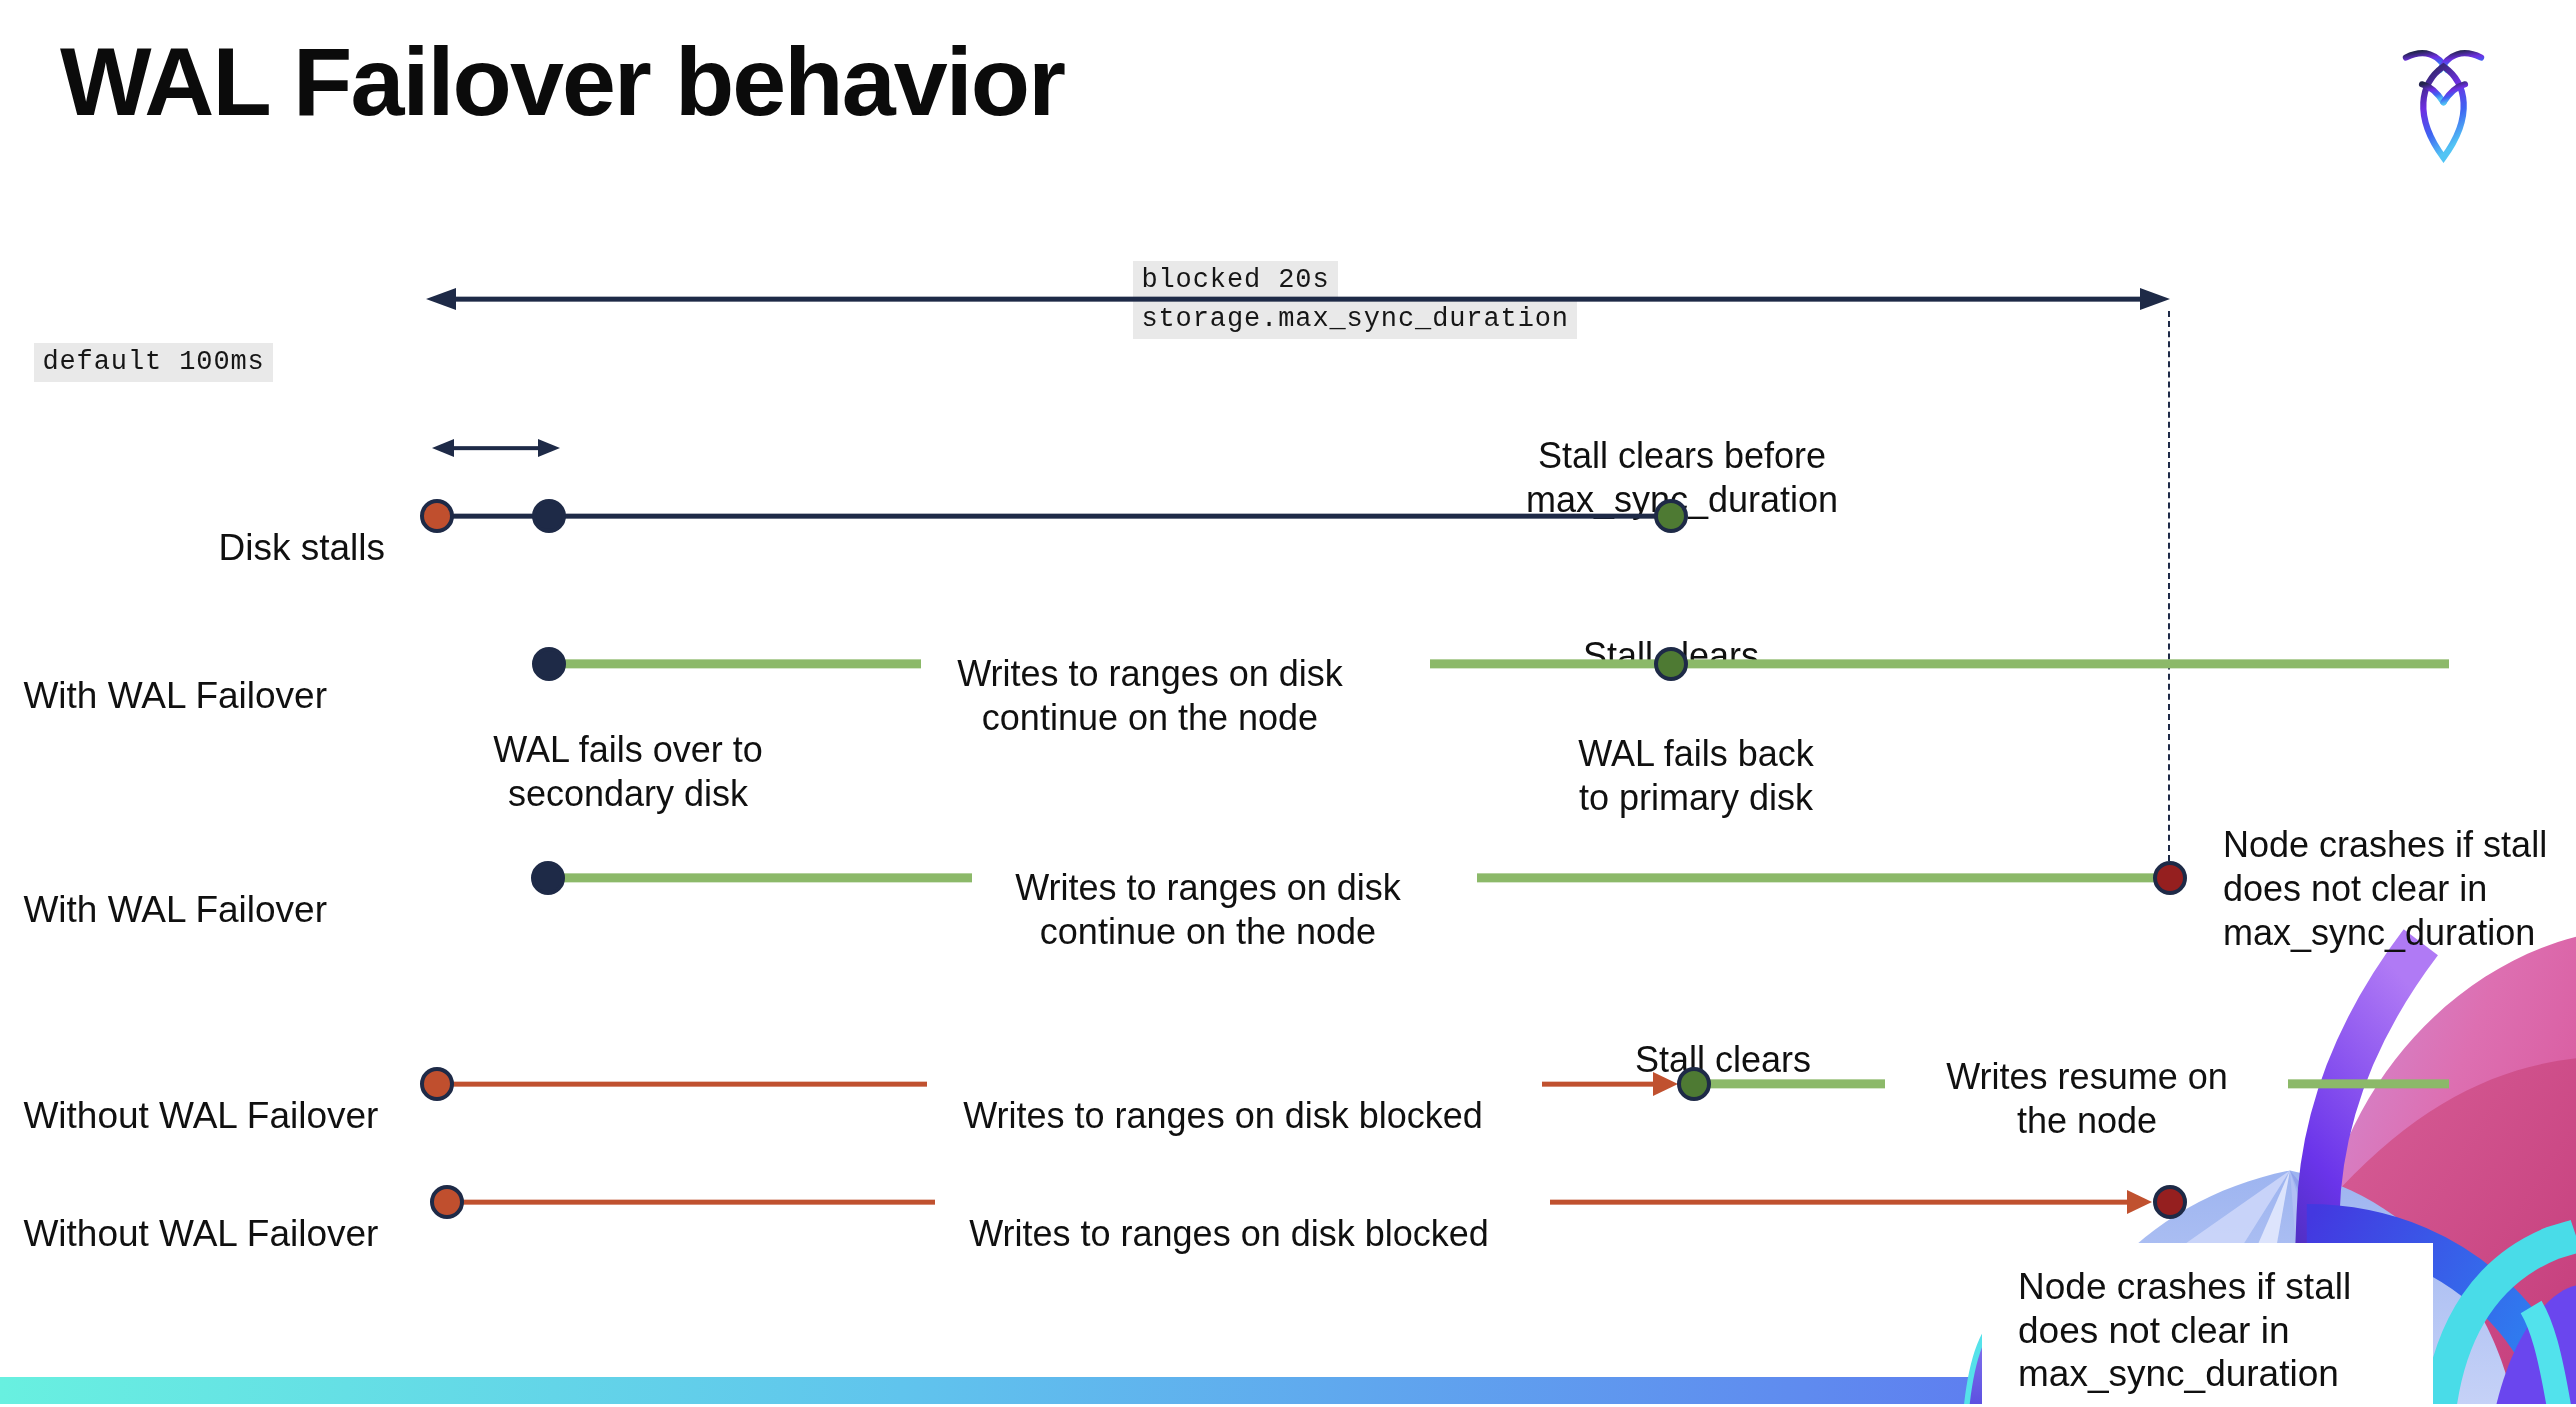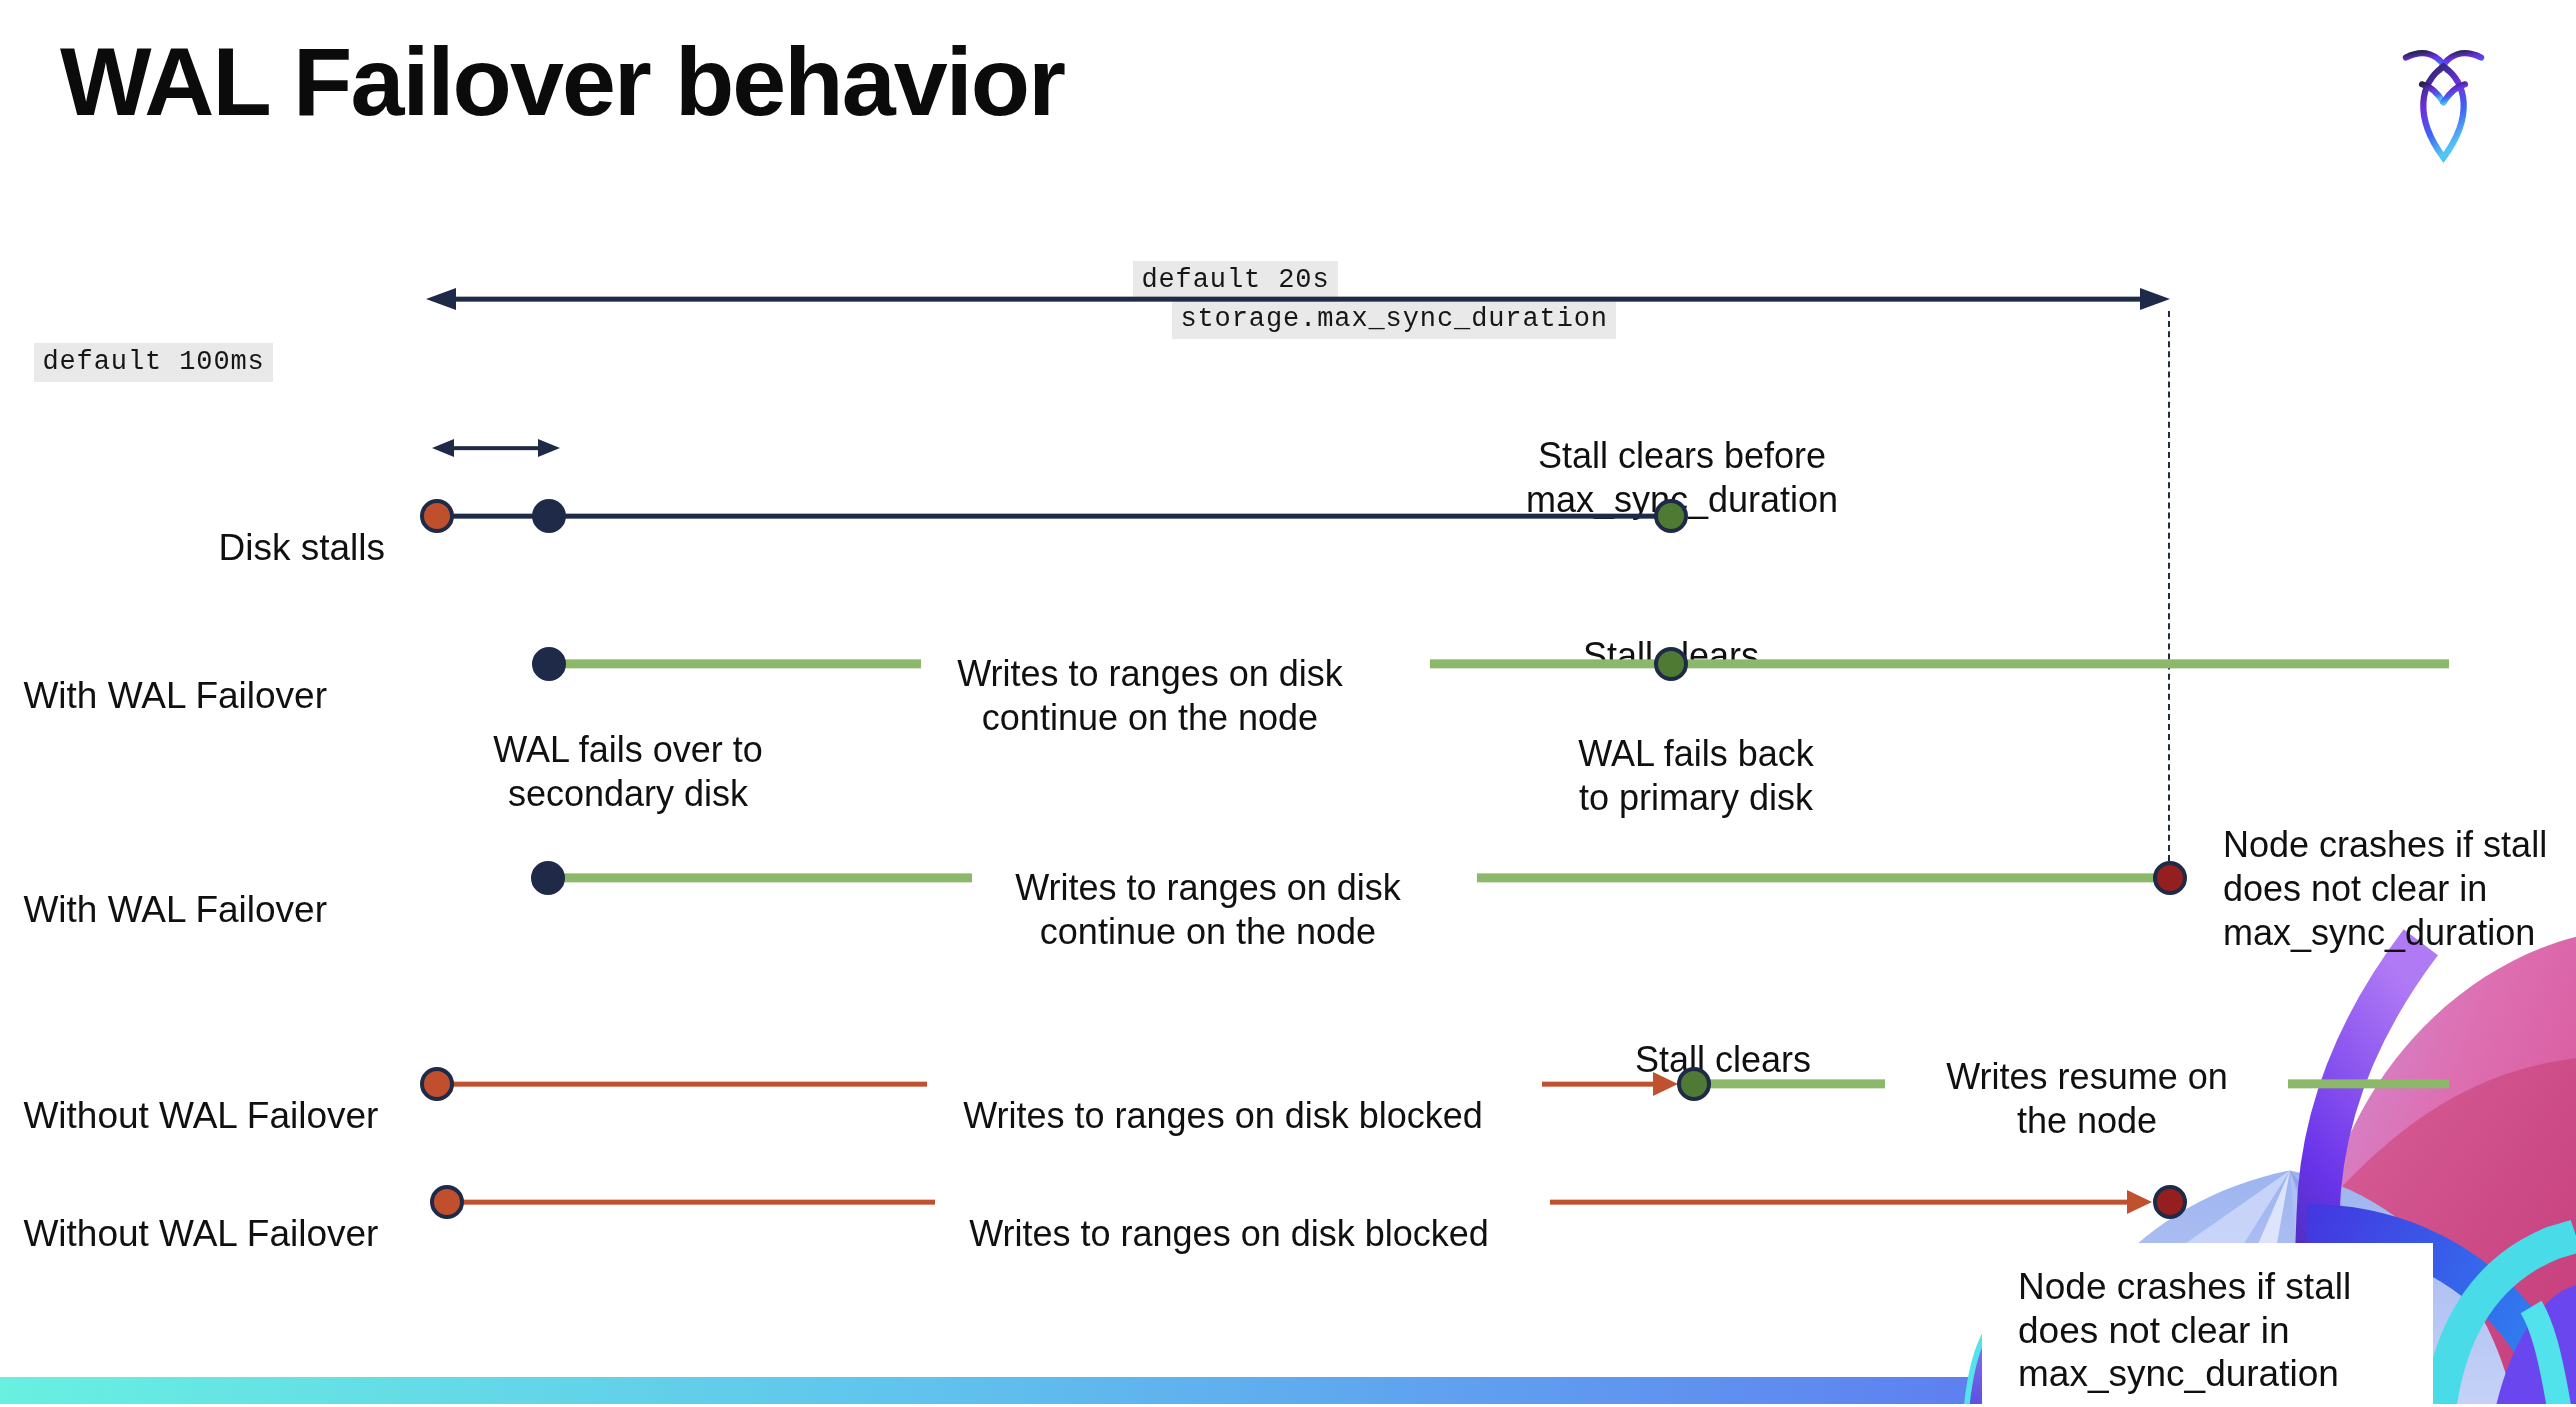--- a/index.html
+++ b/index.html
@@ -52,22 +52,22 @@
       <path d="M50,24 C24,42 16,80 50,126 C84,80 76,42 50,24 Z"></path>
       <path d="M50,126 L50,64"></path>
       <path d="M50,64 C42,52 34,46 26,44"></path>
       <path d="M50,64 C58,52 66,46 74,44"></path>
     </g>
   </svg>
 
   <div class="hline navyline" style="left:441px;top:299px;width:1716px;"></div>
   <div class="tri" style="left:426px;top:299px;border-top:11.2px solid transparent;border-bottom:11.2px solid transparent;border-right:30px solid #1e2a47;"></div>
   <div class="tri" style="left:2140px;top:299px;border-top:11.2px solid transparent;border-bottom:11.2px solid transparent;border-left:30px solid #1e2a47;"></div>
-  <div class="mono" style="left:1133px;top:261px;">default 20s</div>
-  <div class="mono" style="left:1172px;top:300px;">storage.max_sync_duration</div>
+  <div class="mono" style="left:1133px;top:261px;">blocked 20s</div>
+  <div class="mono" style="left:1133px;top:300px;">storage.max_sync_duration</div>
 
   <div class="vdash" style="left:2168px;top:311px;height:550px;"></div>
 
   <div class="mono" style="left:34px;top:343px;">default 100ms</div>
   <div class="hline navyline" style="left:447px;top:448px;width:95px;height:3.7px;"></div>
   <div class="tri" style="left:432px;top:448px;border-top:9.3px solid transparent;border-bottom:9.3px solid transparent;border-right:22.4px solid #1e2a47;"></div>
   <div class="tri" style="left:538px;top:448px;border-top:9.3px solid transparent;border-bottom:9.3px solid transparent;border-left:22.4px solid #1e2a47;"></div>
 
   <div class="lbl rightalign rowlabel" style="left:385px;top:516px;">Disk stalls</div>
   <div class="hline navyline" style="left:437px;top:516px;width:1234px;"></div>

